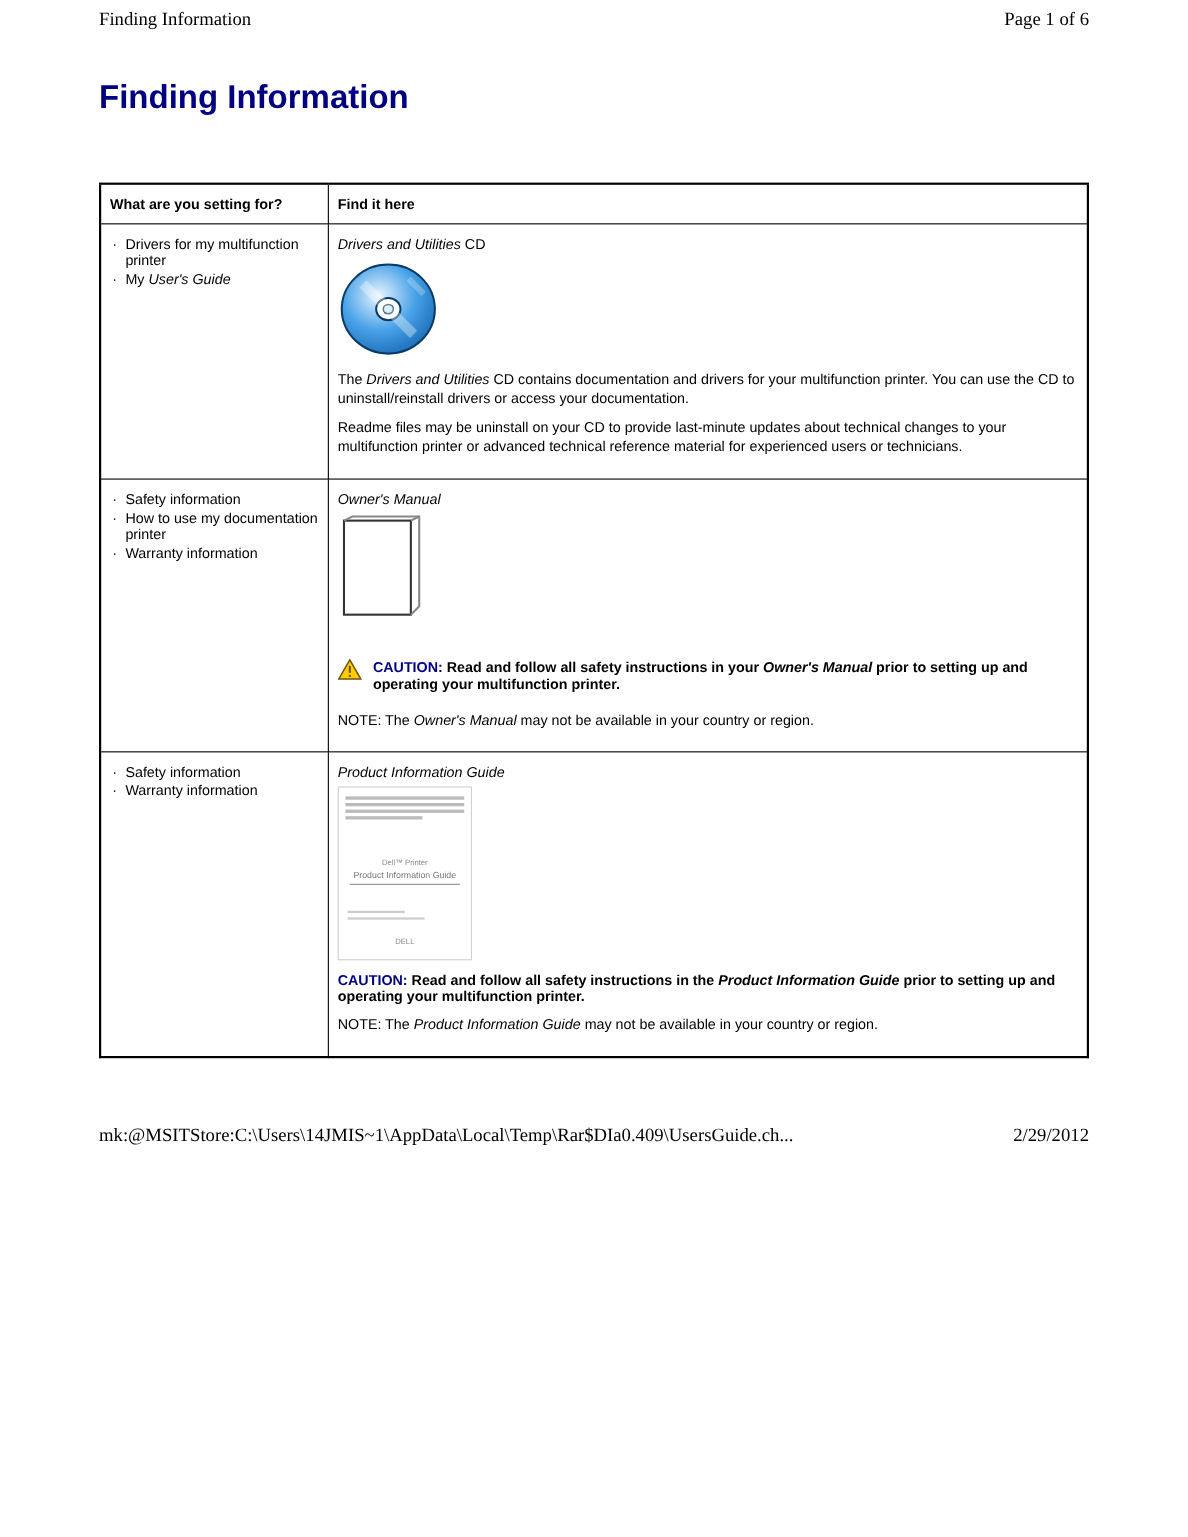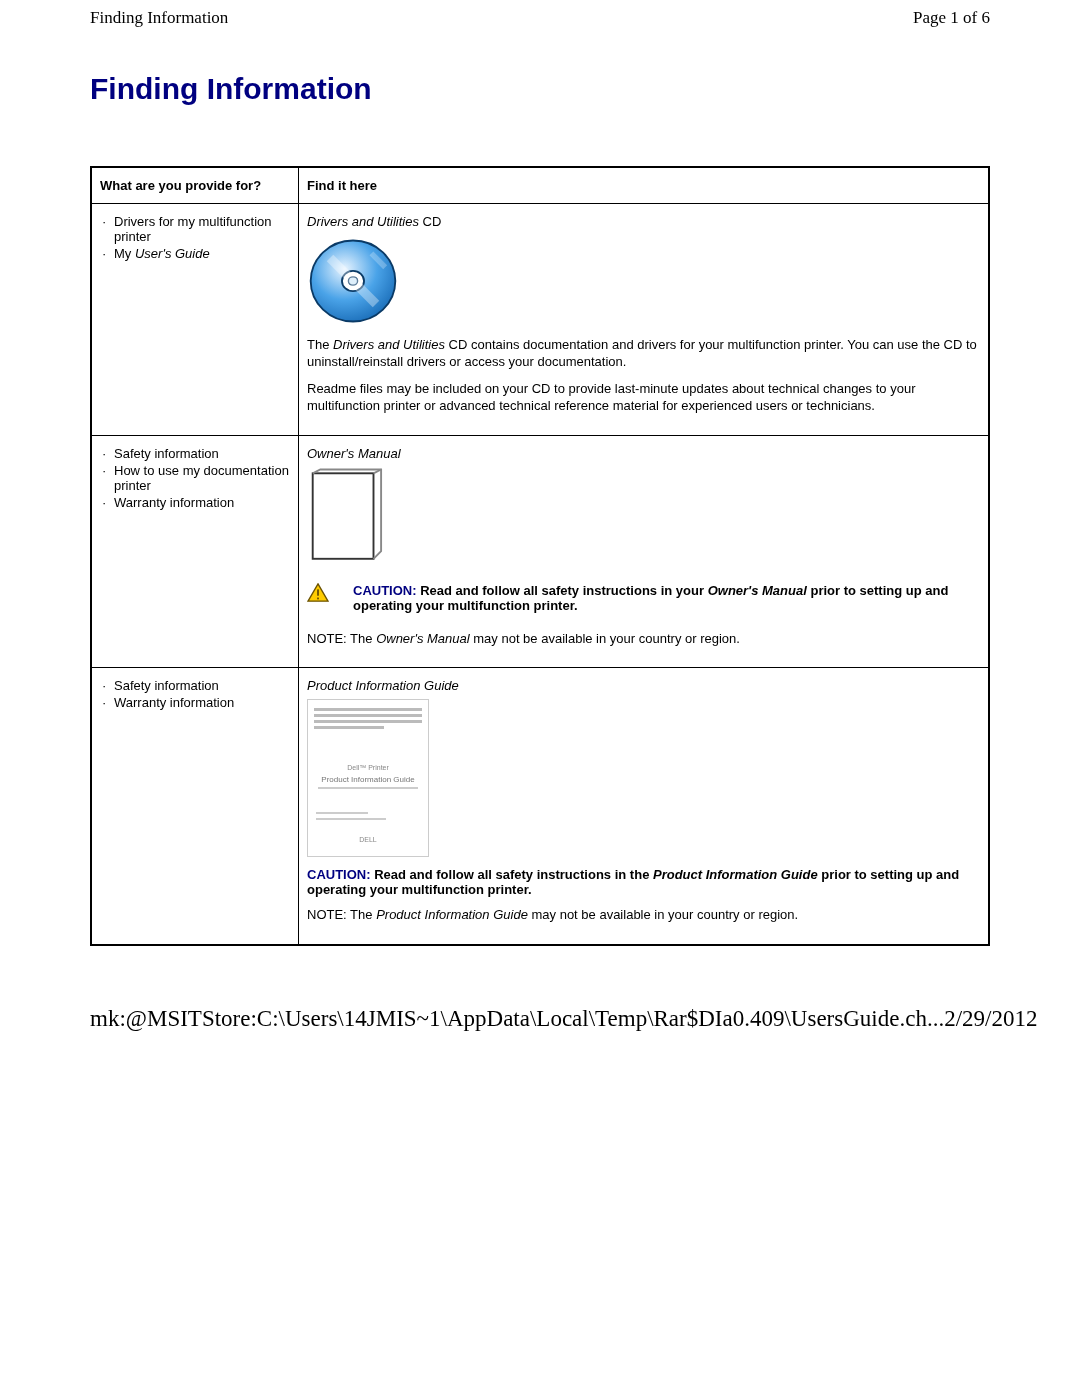--- a/index.html
+++ b/index.html
@@ -73,22 +73,22 @@
       margin: 0 0 4px 0;
     }
     .bold { font-weight: bold; }
     .blue-bold {
       color: #000080;
       font-weight: bold;
     }
     .caution-row {
       display: flex;
       align-items: flex-start;
-      gap: 24px;
-      margin: 16px 0 4px 0;
+      gap: 10px;
+      margin: 32px 0 4px 0;
     }
     .caution-icon {
       width: 22px;
       height: 20px;
       flex-shrink: 0;
     }
     .caution-text {
       flex: 1;
     }
     .caution-no-icon {
@@ -111,38 +111,38 @@
       height: 156px;
       margin: 6px 0 6px 0;
       display: block;
       border: 1px solid #ccc;
     }
     .page-footer {
       display: flex;
       justify-content: space-between;
       padding: 40px 90px 8px 90px;
       font-family: "Times New Roman", serif;
-      font-size: 23px;
+      font-size: 17px;
     }
   </style>
 </head>
 <body>
 
 <div class="page-header">
   <span>Finding Information</span>
   <span>Page 1 of 6</span>
 </div>
 
 <div class="main-content">
   <h1 class="title">Finding Information</h1>
 
   <table class="info-table">
     <thead>
       <tr>
-        <th>What are you provide for?</th>
+        <th>What are you setting for?</th>
         <th>Find it here</th>
       </tr>
     </thead>
     <tbody>
 
       <tr>
         <td>
           <ul class="bullets">
             <li>Drivers for my multifunction printer</li>
             <li>My <i>User's Guide</i></li>
@@ -158,21 +158,21 @@
                 <stop offset="100%" stop-color="#1a6db8"></stop>
               </radialGradient>
             </defs>
             <ellipse cx="50" cy="50" rx="46" ry="44" fill="url(#cdg)" stroke="#0a3a66" stroke-width="2"></ellipse>
             <ellipse cx="50" cy="50" rx="12" ry="11" fill="#fff" stroke="#0a3a66" stroke-width="2"></ellipse>
             <ellipse cx="50" cy="50" rx="5" ry="4.5" fill="#cde6f9" stroke="#0a3a66" stroke-width="1.5"></ellipse>
             <path d="M25 25 L75 75" stroke="#ffffff" stroke-opacity="0.35" stroke-width="10"></path>
             <path d="M70 20 L85 35" stroke="#ffffff" stroke-opacity="0.25" stroke-width="6"></path>
           </svg>
           <p class="para">The <i>Drivers and Utilities</i> CD contains documentation and drivers for your multifunction printer. You can use the CD to uninstall/reinstall drivers or access your documentation.</p>
-          <p class="para">Readme files may be included on your CD to provide last-minute updates about technical changes to your multifunction printer or advanced technical reference material for experienced users or technicians.</p>
+          <p class="para">Readme files may be uninstall on your CD to provide last-minute updates about technical changes to your multifunction printer or advanced technical reference material for experienced users or technicians.</p>
         </td>
       </tr>
 
       <tr>
         <td>
           <ul class="bullets">
             <li>Safety information</li>
             <li>How to use my documentation printer</li>
             <li>Warranty information</li>
           </ul>

